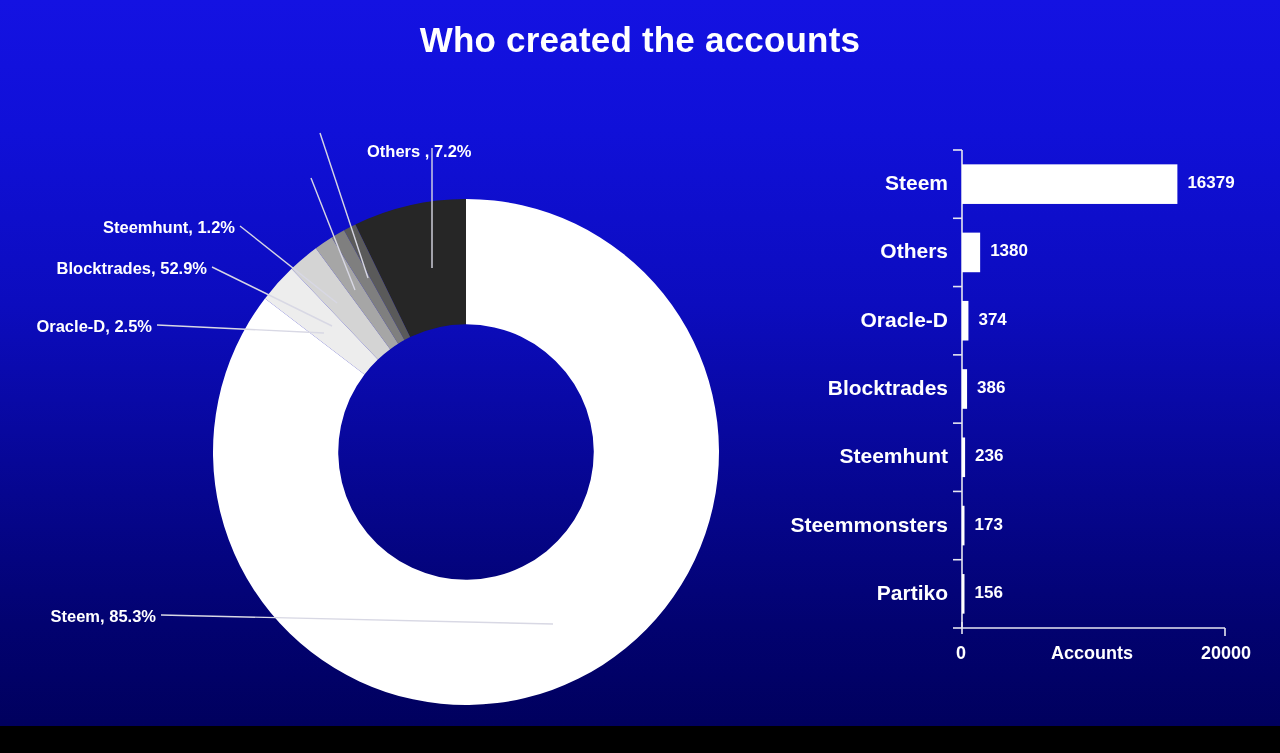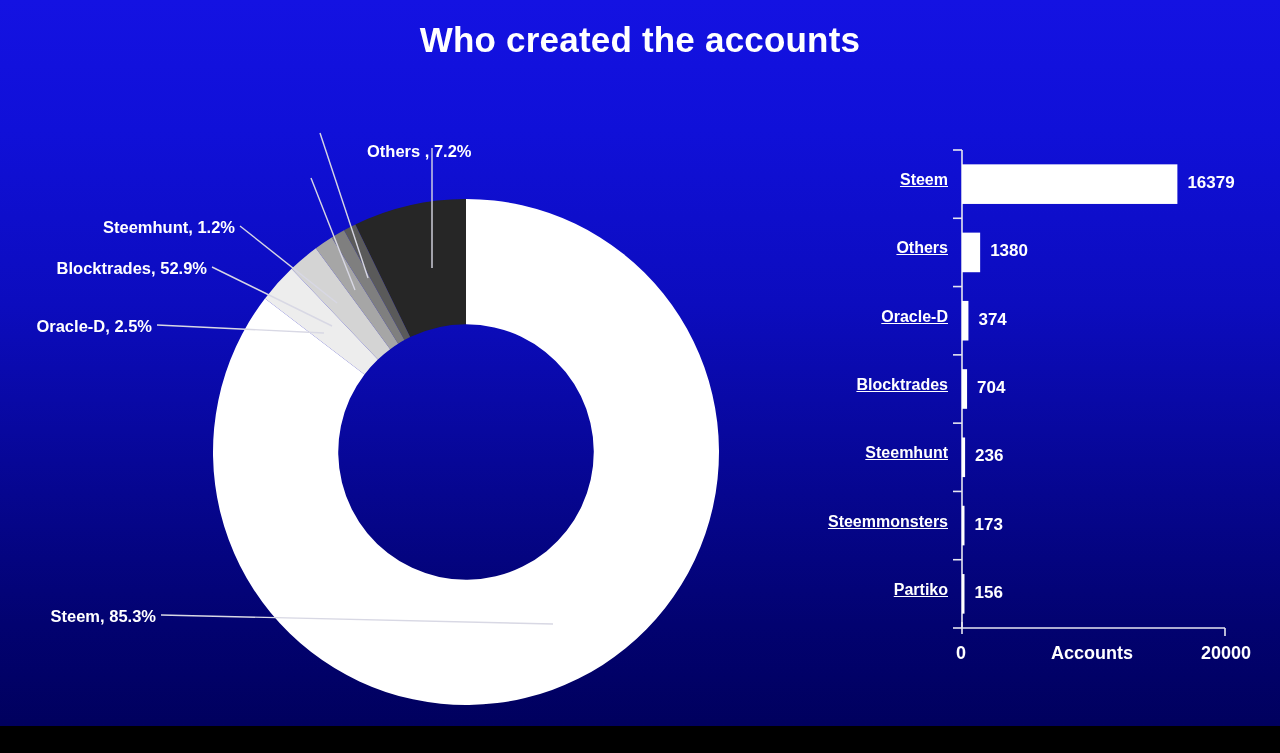--- a/index.html
+++ b/index.html
@@ -72,26 +72,25 @@
   }
   #bar-svg {
     position: absolute;
     left: 0;
     top: 0;
   }
   .bar-cat-label {
     position: absolute;
     right: 0;
     color: #ffffff;
-    font-size: 16px;
+    font-size: 21px;
     font-weight: bold;
     white-space: nowrap;
     text-align: left;
     font-family: "Liberation Sans", sans-serif;
-    text-decoration: underline;
   }
   .bar-value-label {
     position: absolute;
     color: #ffffff;
     font-size: 17px;
     font-weight: bold;
     white-space: nowrap;
     font-family: "Liberation Sans", sans-serif;
   }
   .axis-text {
@@ -167,21 +166,21 @@
     <div class="axis-text" style="left:196px; top:643px;">0</div>
     <div class="axis-text" style="left:291px; top:643px;">Accounts</div>
     <div class="axis-text" style="left:441px; top:643px;">20000</div>
   <div class="bar-cat-label" style="top: 171.143px; right: 332px;">Steem</div>
       <div class="bar-value-label" style="top: 173.143px; left: 427.384px;">16379</div>
       <div class="bar-cat-label" style="top: 239.429px; right: 332px;">Others</div>
       <div class="bar-value-label" style="top: 241.429px; left: 230.147px;">1380</div>
       <div class="bar-cat-label" style="top: 307.714px; right: 332px;">Oracle-D</div>
       <div class="bar-value-label" style="top: 309.714px; left: 218.43px;">374</div>
       <div class="bar-cat-label" style="top: 376px; right: 332px;">Blocktrades</div>
-      <div class="bar-value-label" style="top: 378px; left: 217.076px;">704</div>
+      <div class="bar-value-label" style="top: 378px; left: 217.076px;">386</div>
       <div class="bar-cat-label" style="top: 444.286px; right: 332px;">Steemhunt</div>
       <div class="bar-value-label" style="top: 446.286px; left: 215.103px;">236</div>
       <div class="bar-cat-label" style="top: 512.571px; right: 332px;">Steemmonsters</div>
       <div class="bar-value-label" style="top: 514.571px; left: 214.5px;">173</div>
       <div class="bar-cat-label" style="top: 580.857px; right: 332px;">Partiko</div>
       <div class="bar-value-label" style="top: 582.857px; left: 214.5px;">156</div>
     </div>
 
 </div>
 

